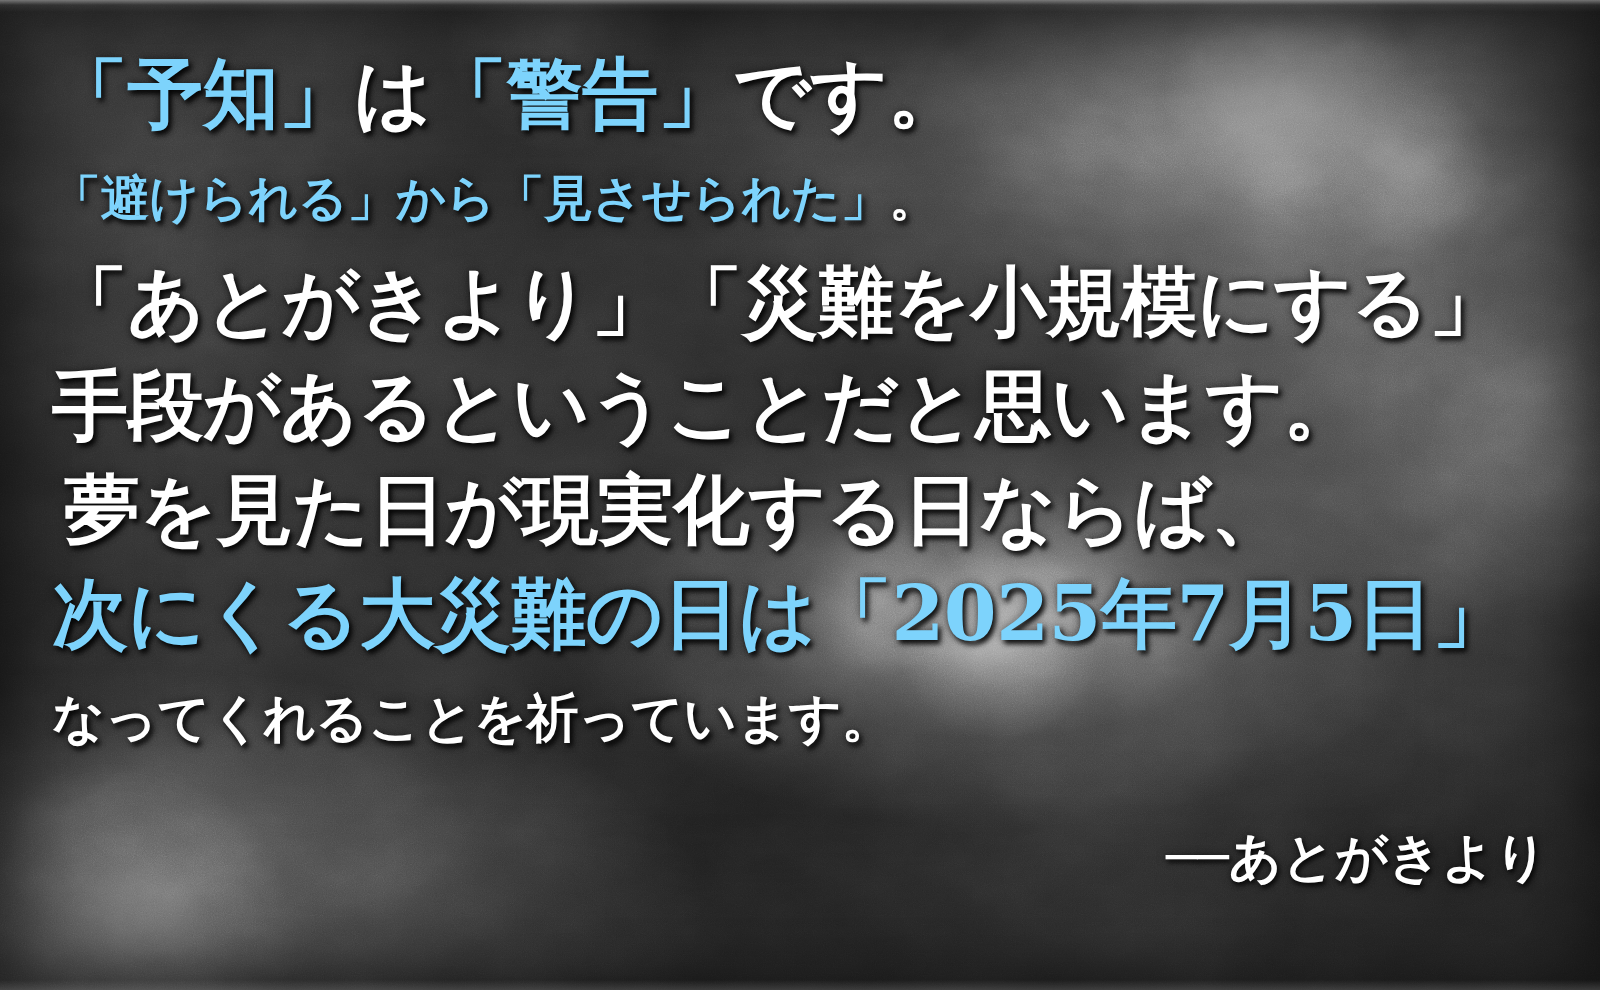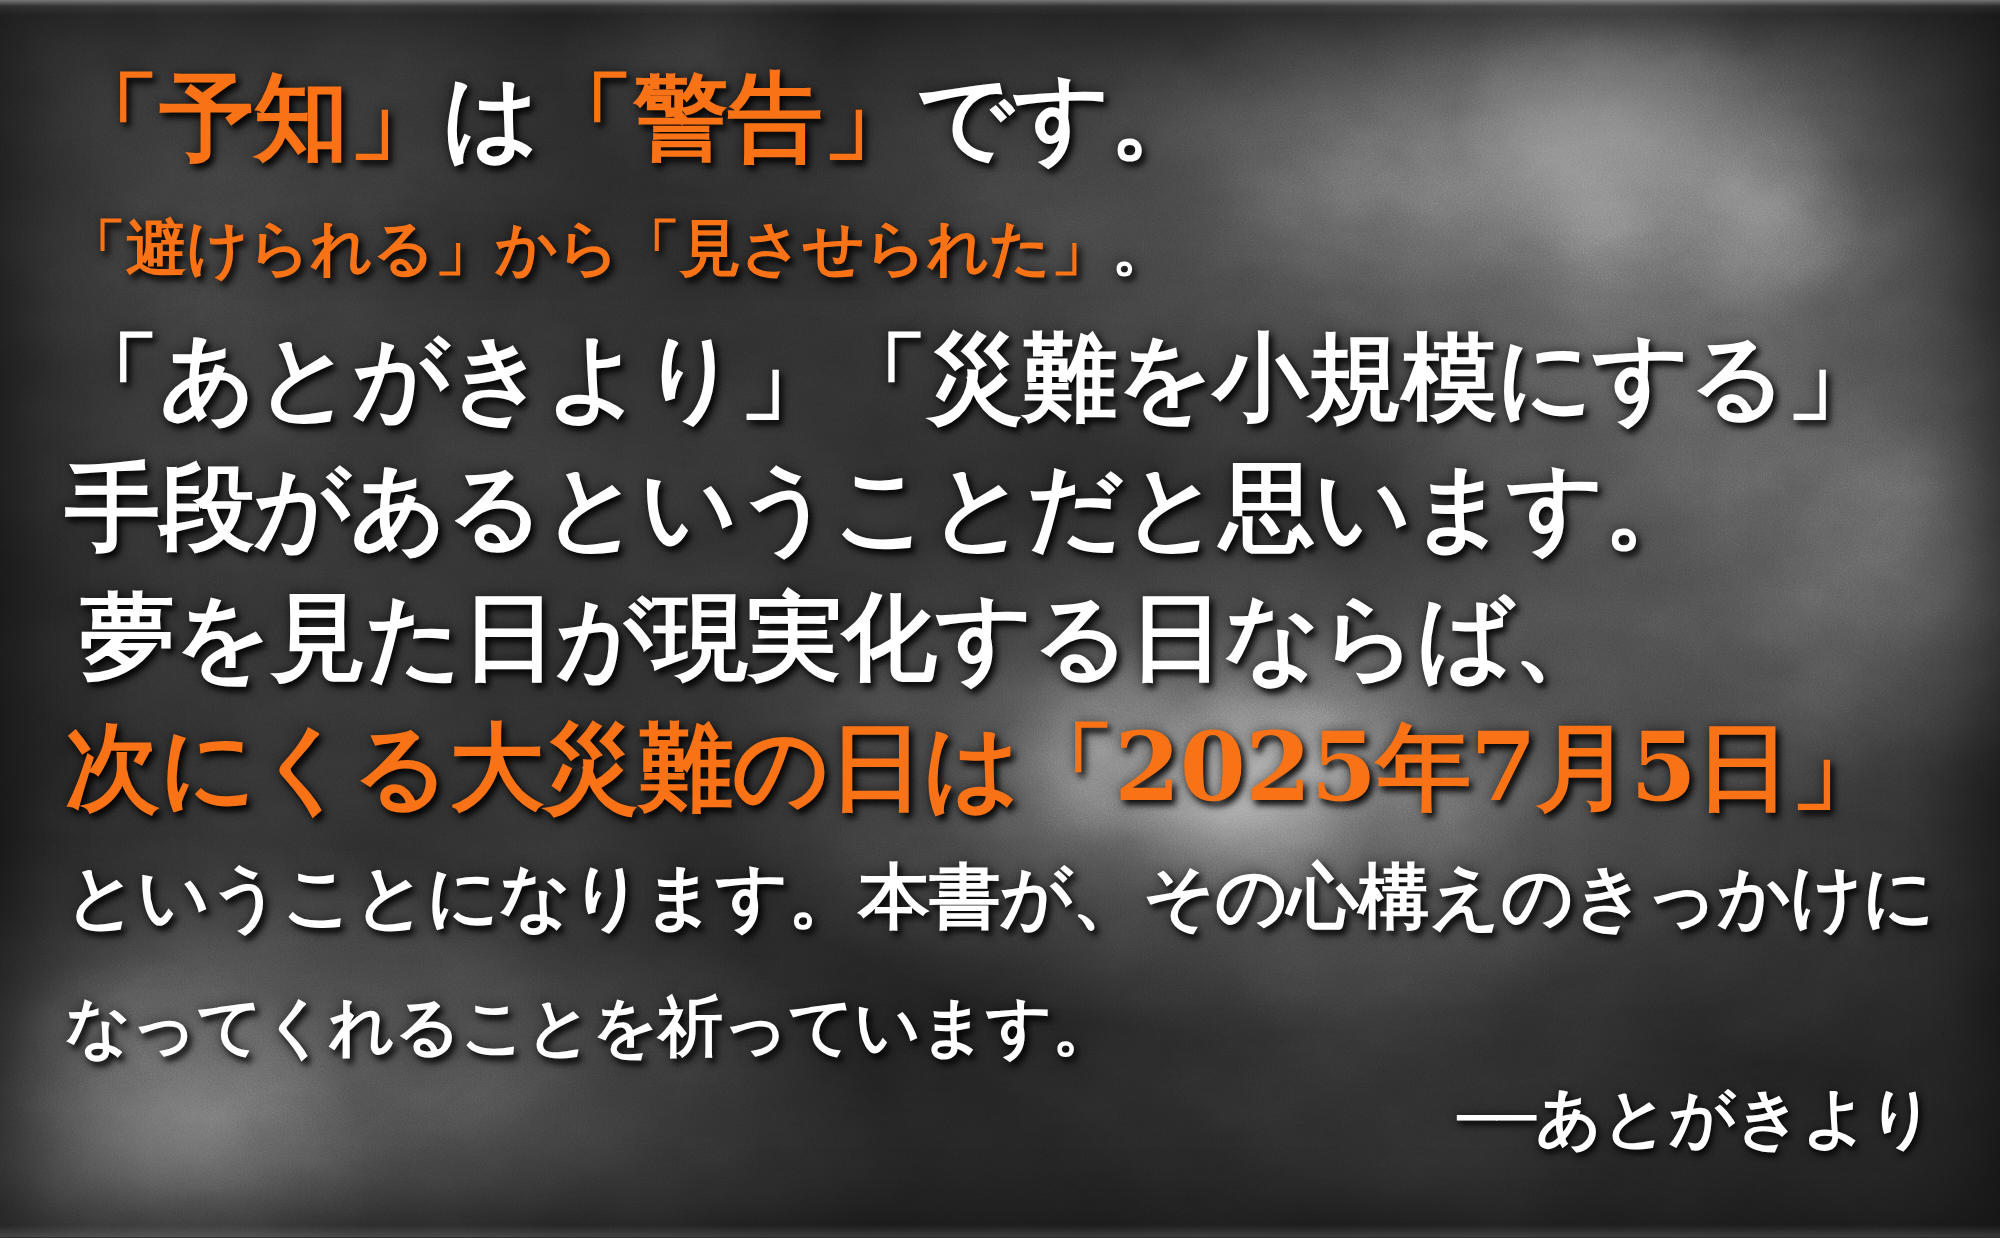--- a/index.html
+++ b/index.html
@@ -74,27 +74,27 @@
     line-height: 104px;
     letter-spacing: -0.5px;
     white-space: nowrap;
     font-weight: 700;
     color: #ffffff;
     text-shadow:
       3px 4px 5px rgba(0,0,0,0.85),
       0 0 10px rgba(0,0,0,0.55);
   }
   .hl {
-    color: #f97316;
+    color: #7dd3fc;
   }
 
   .attrib {
     position: absolute;
     right: 52px;
-    top: 866px;
+    top: 828px;
     font-size: 52px;
     line-height: 58px;
     color: #ffffff;
     white-space: nowrap;
     font-weight: 600;
     text-shadow:
       2px 3px 5px rgba(0,0,0,0.85),
       0 0 8px rgba(0,0,0,0.5);
   }
 </style>
@@ -128,19 +128,18 @@
   <div class="bg-layer bg-topedge"></div>
   <div class="bg-layer bg-bottomedge"></div>
 
   <div class="quote">
     <div class="q-line" id="ql-0" style="font-size: 76px;"><span class="hl">「予知」</span><span class="">は</span><span class="hl">「警告」</span><span class="">です。</span></div>
     <div class="q-line" id="ql-1" style="font-size: 49px;"><span class="hl">「避けられる」から「見させられた」</span><span class="">。</span></div>
     <div class="q-line" id="ql-2" style="font-size: 76px;"><span class="">「あとがきより」「災難を小規模にする」</span></div>
     <div class="q-line" id="ql-3" style="font-size: 76px;"><span class="">手段があるということだと思います。</span></div>
     <div class="q-line" id="ql-4" style="font-size: 76px; margin-left: 12px;"><span class="">夢を見た日が現実化する日ならば、</span></div>
     <div class="q-line" id="ql-5" style="font-size: 76px;"><span class="hl">次にくる大災難の日は「2025年7月5日」</span></div>
-    <div class="q-line" id="ql-6" style="font-size: 57px;"><span class="">ということになります。本書が、その心構えのきっかけに</span></div>
     <div class="q-line" id="ql-7" style="font-size: 52px;"><span class="">なってくれることを祈っています。</span></div>
   </div>
 
   <div class="attrib">──あとがきより</div>
 
 </div>
 
 </body></html>

